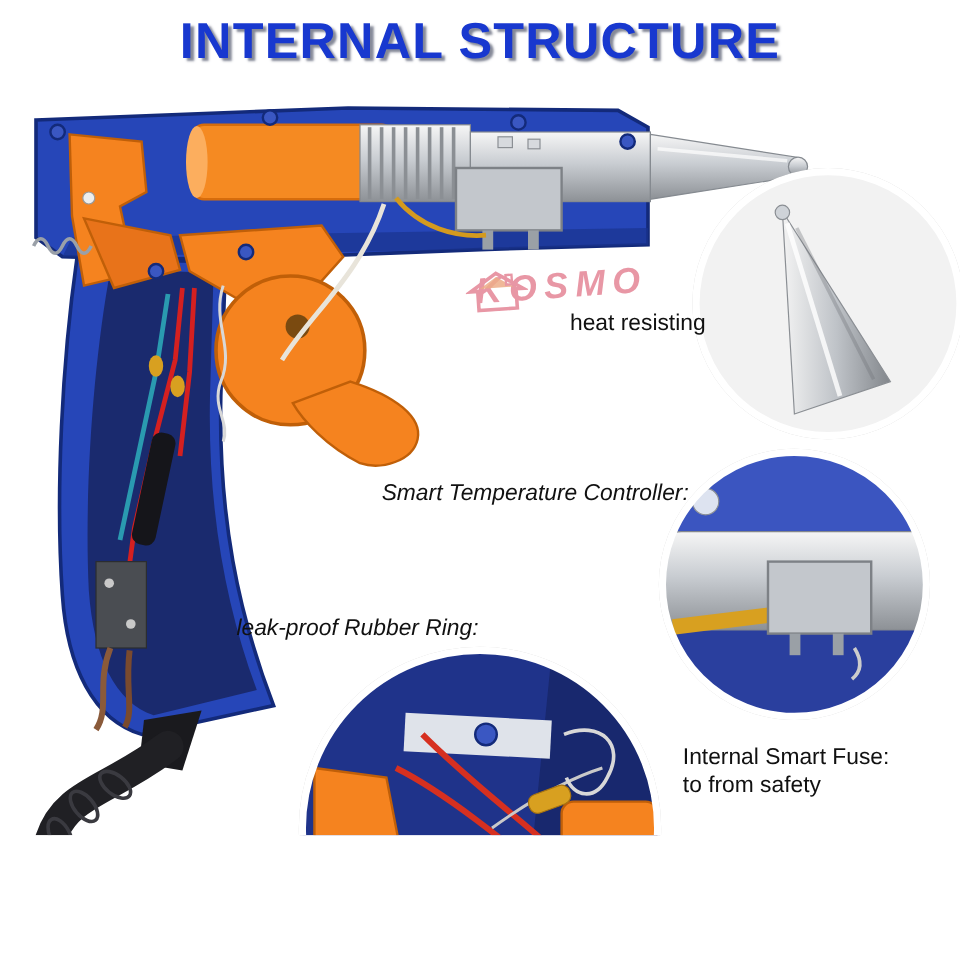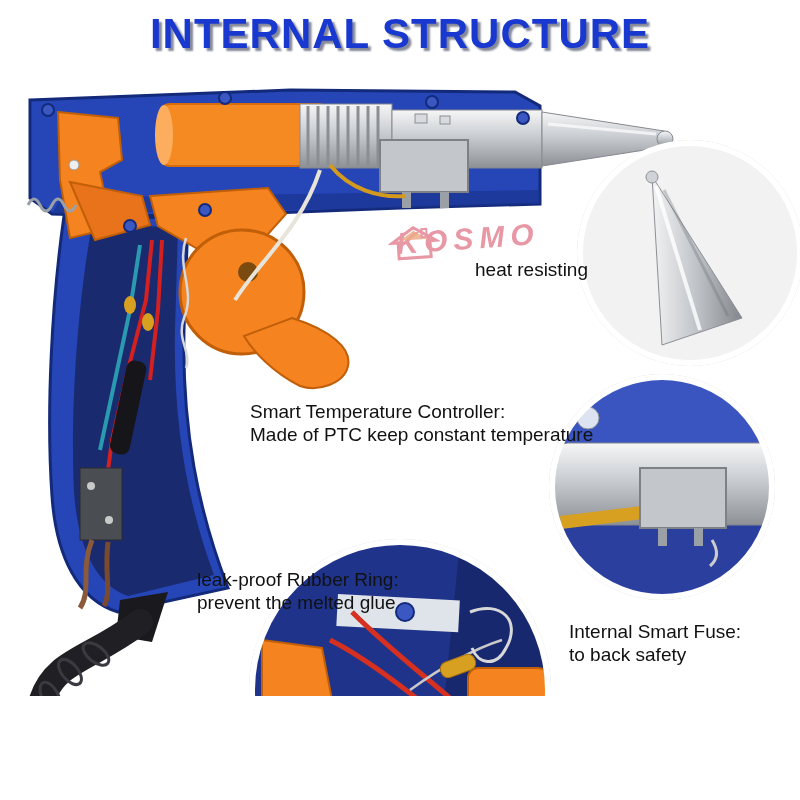--- a/index.html
+++ b/index.html
@@ -15,24 +15,24 @@
     font-family:"Liberation Sans", sans-serif;
     padding-left:30px;
   }
   #stage svg{position:absolute;left:0;top:0;}
   .title{
     position:absolute;left:0;top:10px;width:800px;text-align:center;
     font-size:42px;font-weight:800;letter-spacing:1px;color:var(--title_blue);
     text-shadow:3px 3px 2px rgba(125,130,145,.95);
   }
   .lbl{position:absolute;color:var(--text_black);font-size:19px;line-height:1.22;}
-  .lbl.center{}
+  .lbl.center{text-align:center;font-style:italic;}
   #lbl-heat{left:475px;top:258px;}
   #lbl-controller{left:250px;top:400px;width:392px;}
-  #lbl-rubber{left:197px;top:568px;}
+  #lbl-rubber{left:197px;top:512px;font-style:italic;}
   #lbl-fuse{left:569px;top:620px;width:228px;}
   .watermark{
     position:absolute;left:388px;top:222px;width:160px;text-align:center;
     transform:rotate(-4deg);opacity:.6;pointer-events:none;
   }
   .watermark .wm-text{
     color:var(--watermark_pink);font-size:30px;font-weight:800;font-style:italic;
     letter-spacing:6px;
   }
   .watermark .wm-house{display:block;margin:0 auto 2px auto;}
@@ -221,26 +221,24 @@
       <polygon points="26,5 12,14 40,14" fill="#e0763a" opacity=".85"></polygon>
       <rect x="34" y="4" width="5" height="8" fill="none" stroke="#d9536b" stroke-width="2"></rect>
     </svg>
     <span class="wm-text">KOSMO</span>
   </div>
 
   <div class="lbl" id="lbl-heat">heat resisting</div>
 
   <div class="lbl center" id="lbl-controller">
     <div>Smart Temperature Controller:</div>
-    <div>Made of PTC keep constant temperature</div>
   </div>
 
   <div class="lbl" id="lbl-rubber">
     <div>leak-proof Rubber Ring:</div>
-    <div>prevent the melted glue</div>
   </div>
 
   <div class="lbl" id="lbl-fuse">
     <div>Internal Smart Fuse:</div>
-    <div>to back safety</div>
+    <div>to from safety</div>
   </div>
 
 </div>
 
 </body></html>

